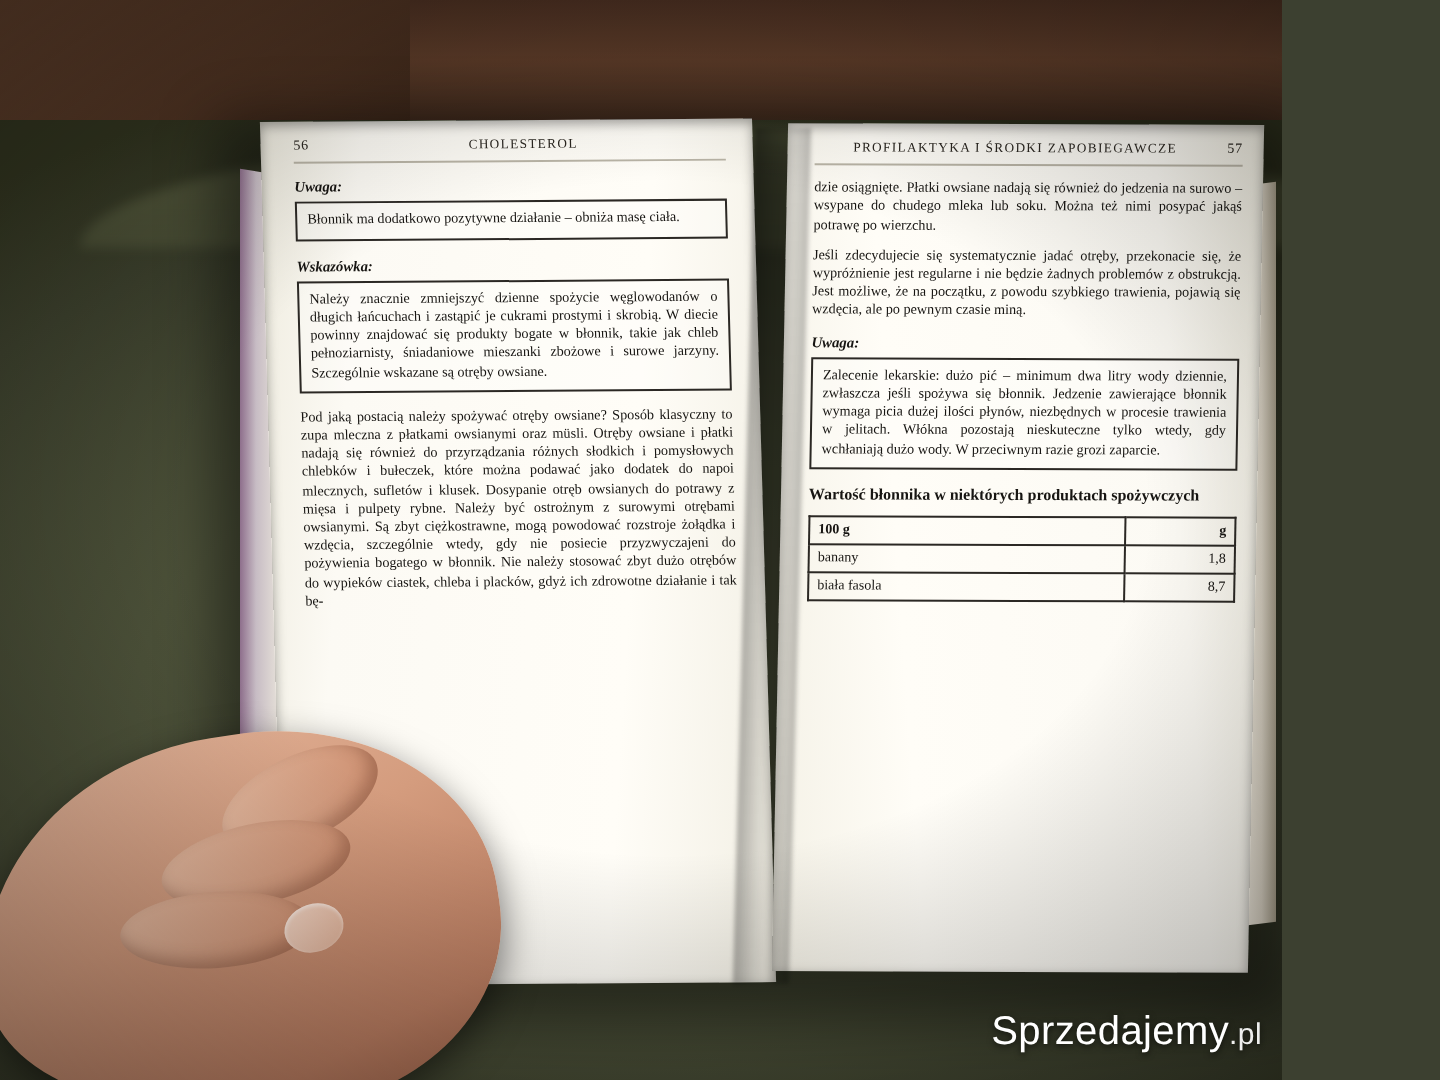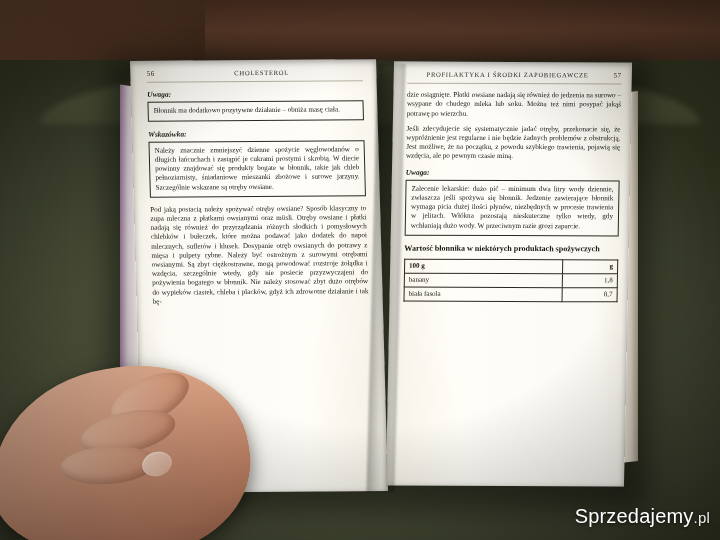--- a/index.html
+++ b/index.html
@@ -1,23 +1,24 @@
 <!DOCTYPE html>
 <html><head>
 <meta charset="utf-8">
 <style>
   html,body{margin:0;padding:0;}
   body{
     width:720px;height:540px;overflow:hidden;
     font-family:"Liberation Serif", serif;
     background:#3c4030;
   }
-  #scene{position:relative;width:720px;height:540px;overflow:hidden;
+  #scene{position:relative;width:629px;height:540px;overflow:hidden;
     background:
       radial-gradient(circle at 78% 18%, #5e6347 0%, #4a4e36 28%, #3a3d2b 60%, #2d3022 100%);
+    padding-left: 12px;
   }
   
   .wood{
     position:absolute;left:0;top:0;width:720px;height:86px;
     background:linear-gradient(180deg,#4a2f21 0%,#5d3c29 35%,#3f2a1d 75%,#2e2016 100%);
   }
   .wood2{
     position:absolute;left:0;top:0;width:205px;height:118px;
     background:linear-gradient(140deg,#60402c 0%,#4a3020 60%,#342216 100%);
   }

